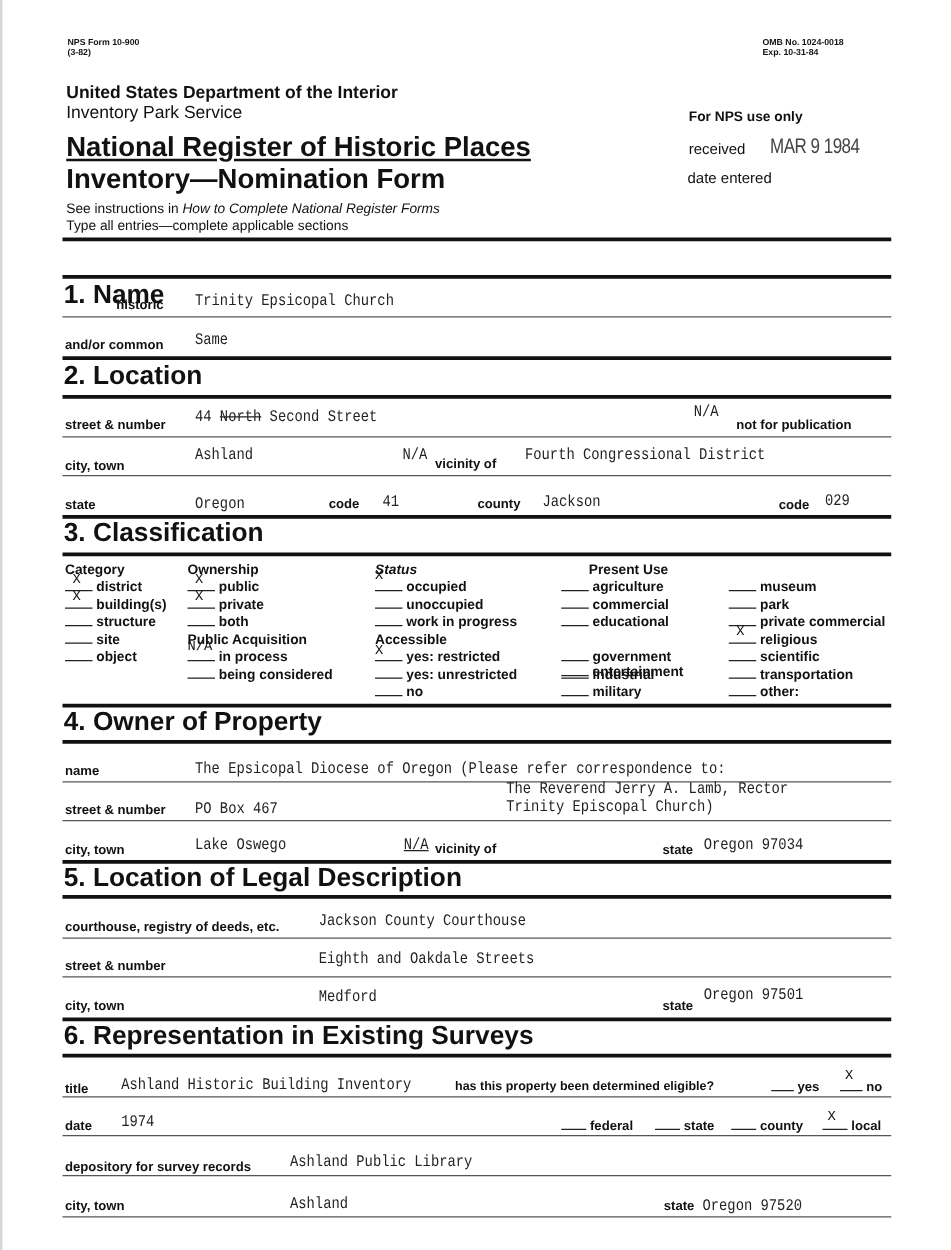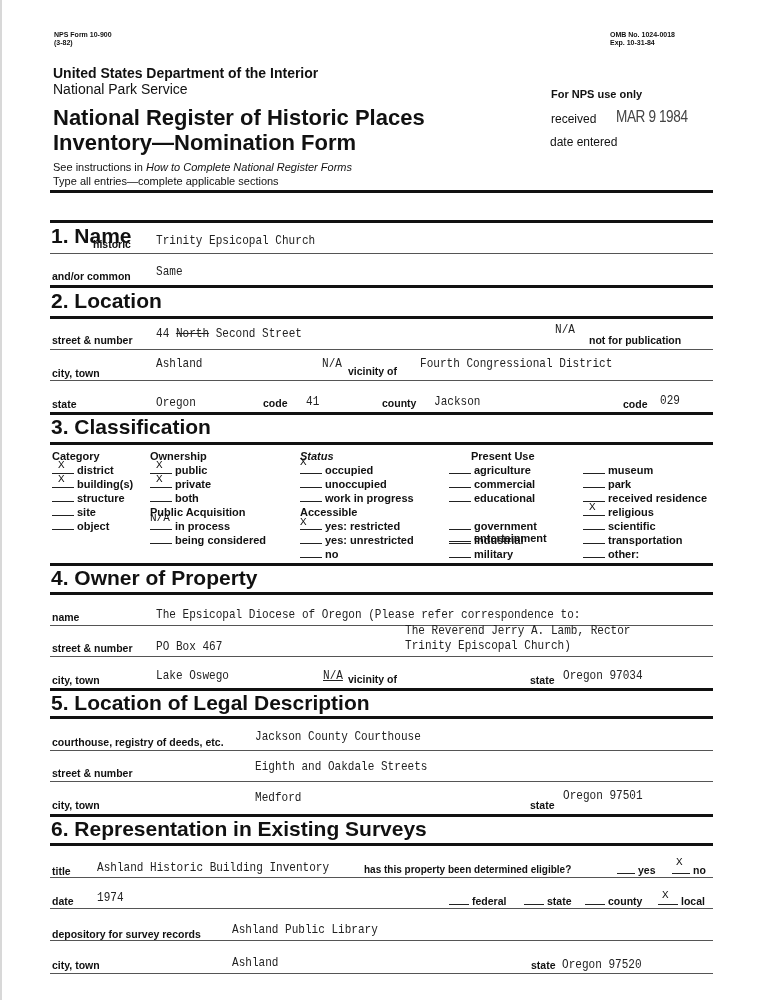--- a/index.html
+++ b/index.html
@@ -34,22 +34,22 @@
 <body>
 
 <div class="page-border"></div>
 
 <div class="abs tiny" style="left:54px;top:31px;">NPS Form 10-900</div>
 <div class="abs tiny" style="left:54px;top:39px;">(3-82)</div>
 <div class="abs tiny" style="left:610px;top:31px;">OMB No. 1024-0018</div>
 <div class="abs tiny" style="left:610px;top:39px;">Exp. 10-31-84</div>
 
 <div class="abs hdr-bold" style="left:53px;top:65px;">United States Department of the Interior</div>
-<div class="abs hdr-norm" style="left:53px;top:81px;">National Park Service</div>
-<div class="abs big-title" style="left:53px;top:105px;">National Register of Historic Places</div>
+<div class="abs hdr-norm" style="left:53px;top:81px;">Inventory Park Service</div>
+<div class="abs big-title" style="left:53px;top:105px;text-decoration:underline;">National Register of Historic Places</div>
 <div class="abs big-title" style="left:53px;top:130px;">Inventory—Nomination Form</div>
 <div class="abs instr" style="left:53px;top:160px;"><span>See instructions in </span><i>How to Complete National Register Forms</i></div>
 <div class="abs instr" style="left:53px;top:174px;">Type all entries—complete applicable sections</div>
 
 <div class="abs nps" style="left:551px;top:88px;">For NPS use only</div>
 <div class="abs nps-norm" style="left:551px;top:112px;">received</div>
 <div class="abs stamp" style="left:616px;top:107px;">MAR   9 1984</div>
 <div class="abs nps-norm" style="left:550px;top:135px;">date entered</div>
 
 <div class="rule thick" style="top:190px;"></div>
@@ -120,21 +120,21 @@
 <div class="cls-item" style="left:449px;top:464px;"><span class="blank"><span class="mark"></span></span><span>agriculture</span></div>
 <div class="cls-item" style="left:449px;top:478px;"><span class="blank"><span class="mark"></span></span><span>commercial</span></div>
 <div class="cls-item" style="left:449px;top:492px;"><span class="blank"><span class="mark"></span></span><span>educational</span></div>
 <div class="cls-item" style="left:449px;top:506px;margin-top:26px;"><span class="blank"><span class="mark"></span></span><span>entertainment</span></div>
 <div class="cls-item" style="left:449px;top:520px;"><span class="blank"><span class="mark"></span></span><span>government</span></div>
 <div class="cls-item" style="left:449px;top:534px;"><span class="blank"><span class="mark"></span></span><span>industrial</span></div>
 <div class="cls-item" style="left:449px;top:548px;"><span class="blank"><span class="mark"></span></span><span>military</span></div>
 
 <div class="cls-item" style="left:583px;top:464px;"><span class="blank"><span class="mark"></span></span><span>museum</span></div>
 <div class="cls-item" style="left:583px;top:478px;"><span class="blank"><span class="mark"></span></span><span>park</span></div>
-<div class="cls-item" style="left:583px;top:492px;"><span class="blank"><span class="mark"></span></span><span>received residence</span></div>
+<div class="cls-item" style="left:583px;top:492px;"><span class="blank"><span class="mark"></span></span><span>private commercial</span></div>
 <div class="cls-item" style="left:583px;top:506px;"><span class="blank"><span class="mark">X</span></span><span>religious</span></div>
 <div class="cls-item" style="left:583px;top:520px;"><span class="blank"><span class="mark"></span></span><span>scientific</span></div>
 <div class="cls-item" style="left:583px;top:534px;"><span class="blank"><span class="mark"></span></span><span>transportation</span></div>
 <div class="cls-item" style="left:583px;top:548px;"><span class="blank"><span class="mark"></span></span><span>other:</span></div>
 
 <div class="rule thick" style="top:563px;"></div>
 
 <div class="sec-title" style="top:566px;">4.  Owner of Property</div>
 <div class="rule thick" style="top:592px;"></div>
 <div class="lbl" style="left:52px;top:611px;">name</div>

